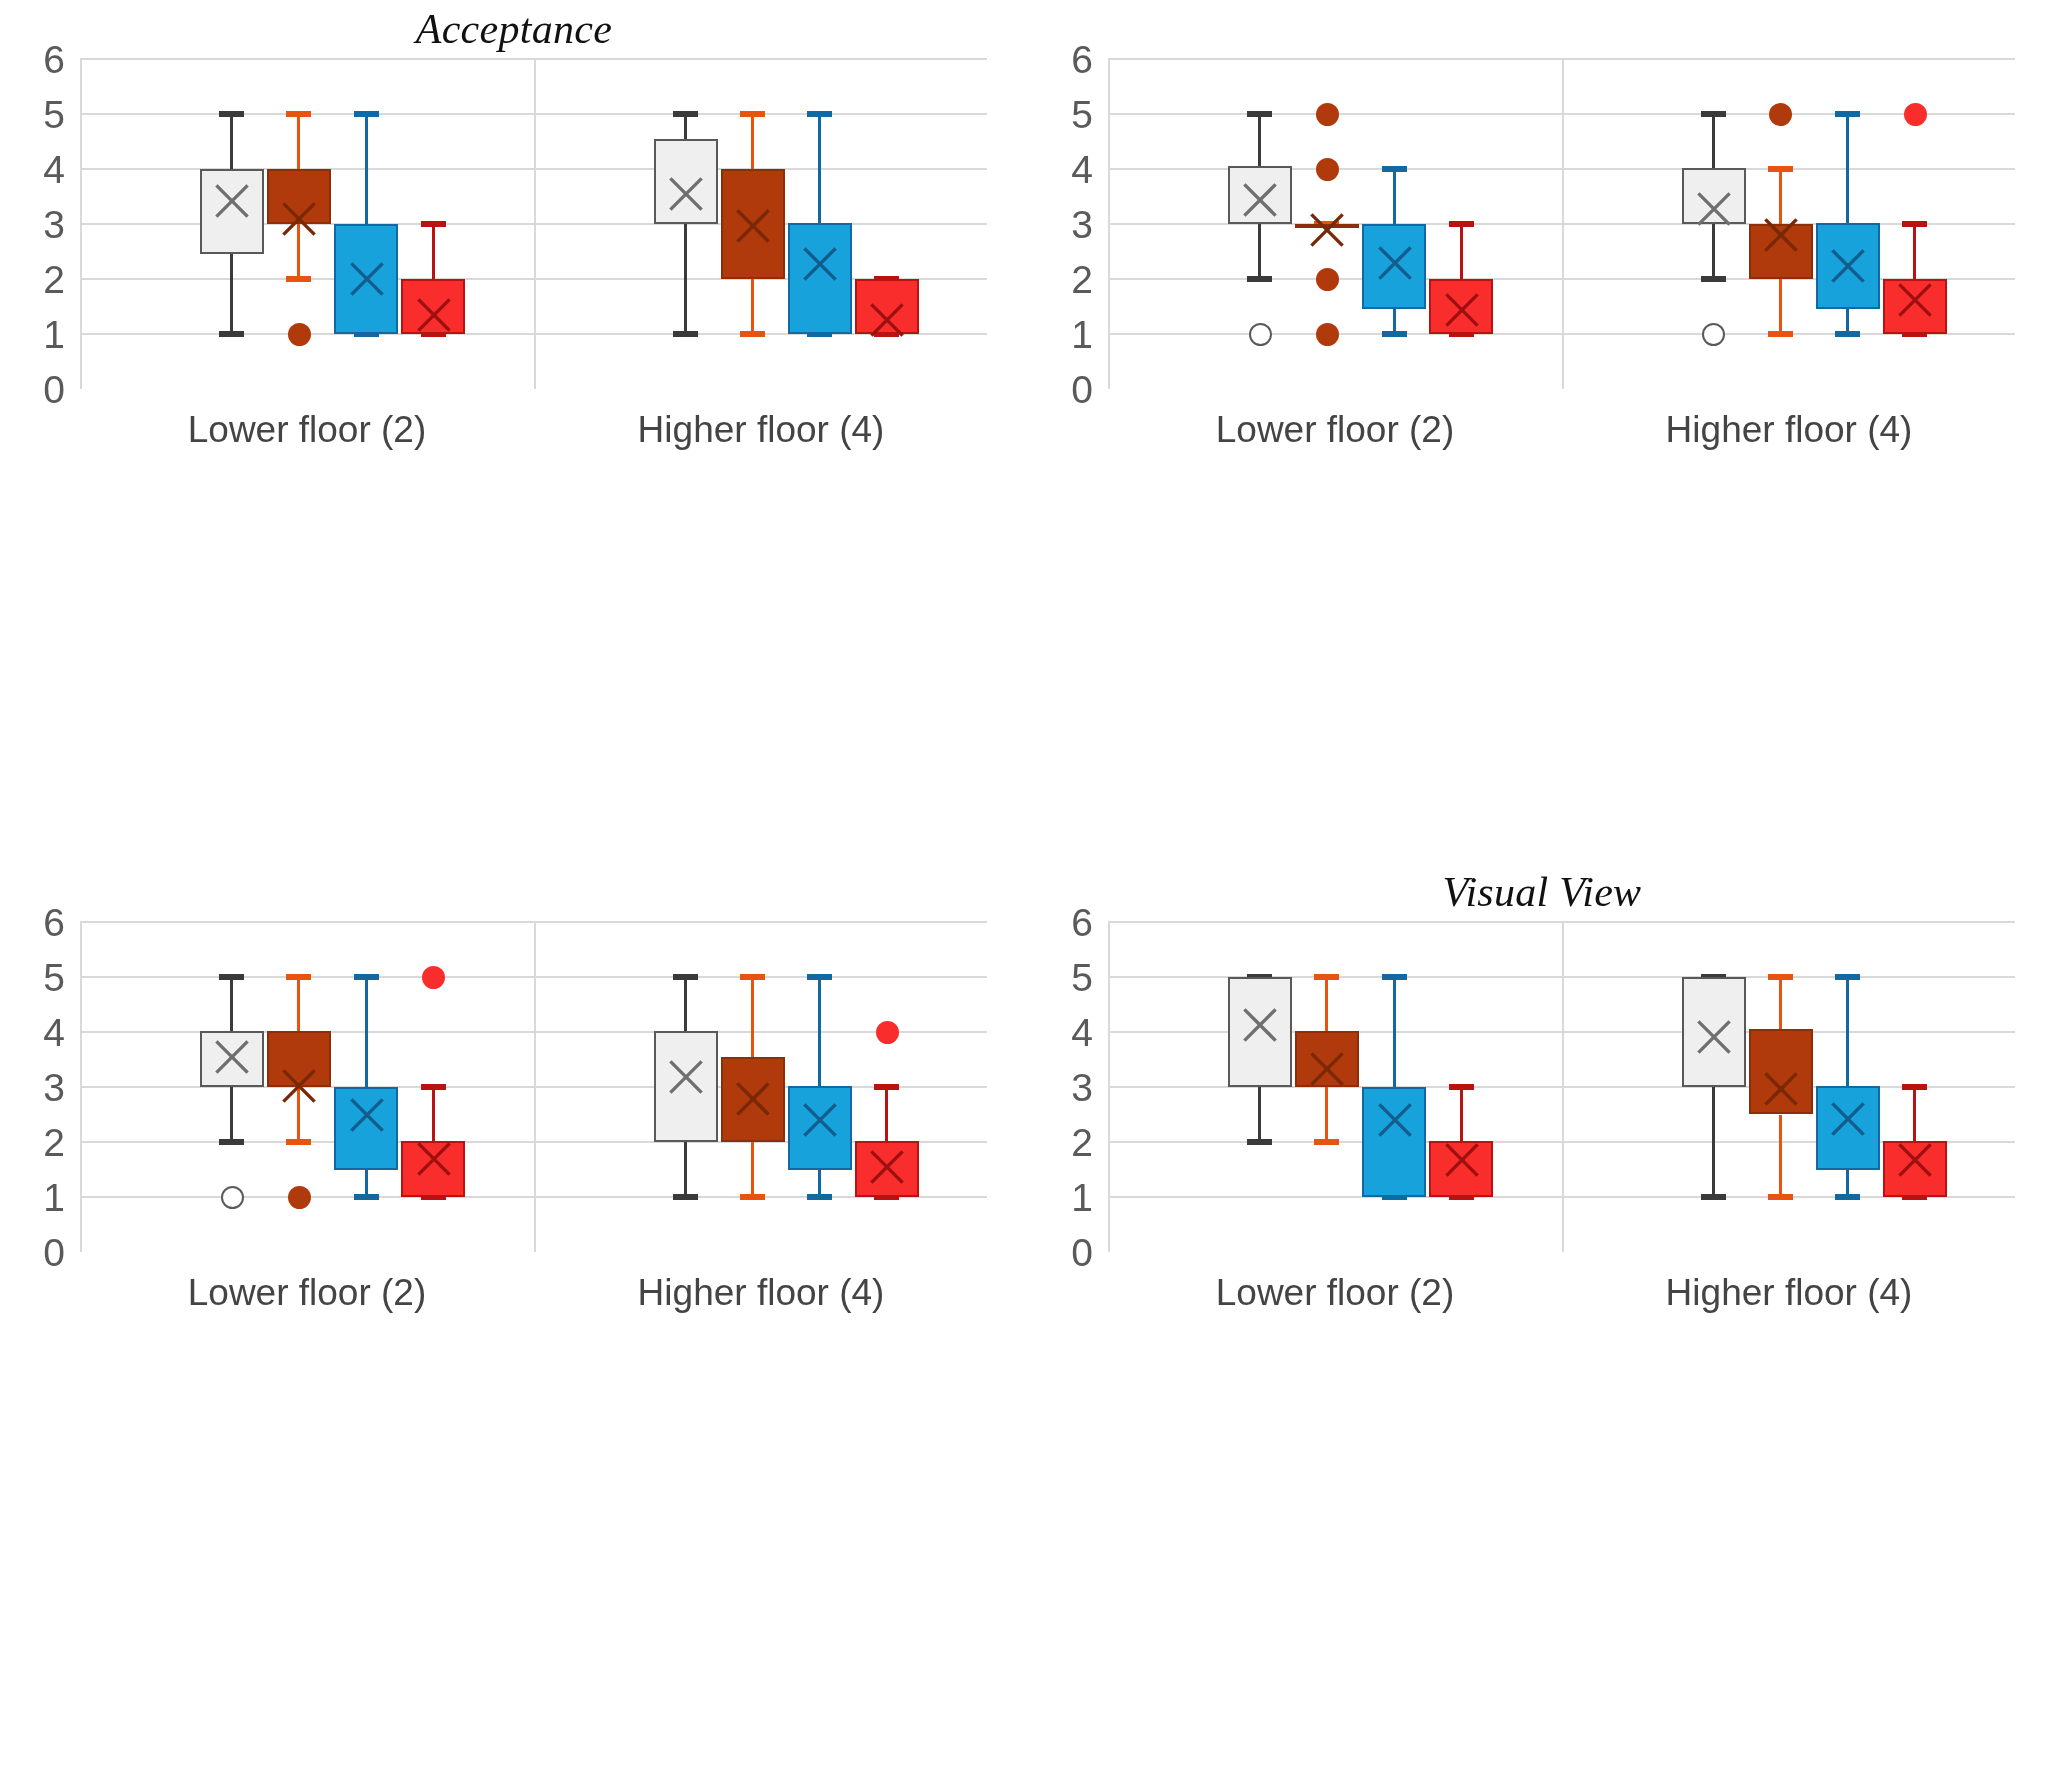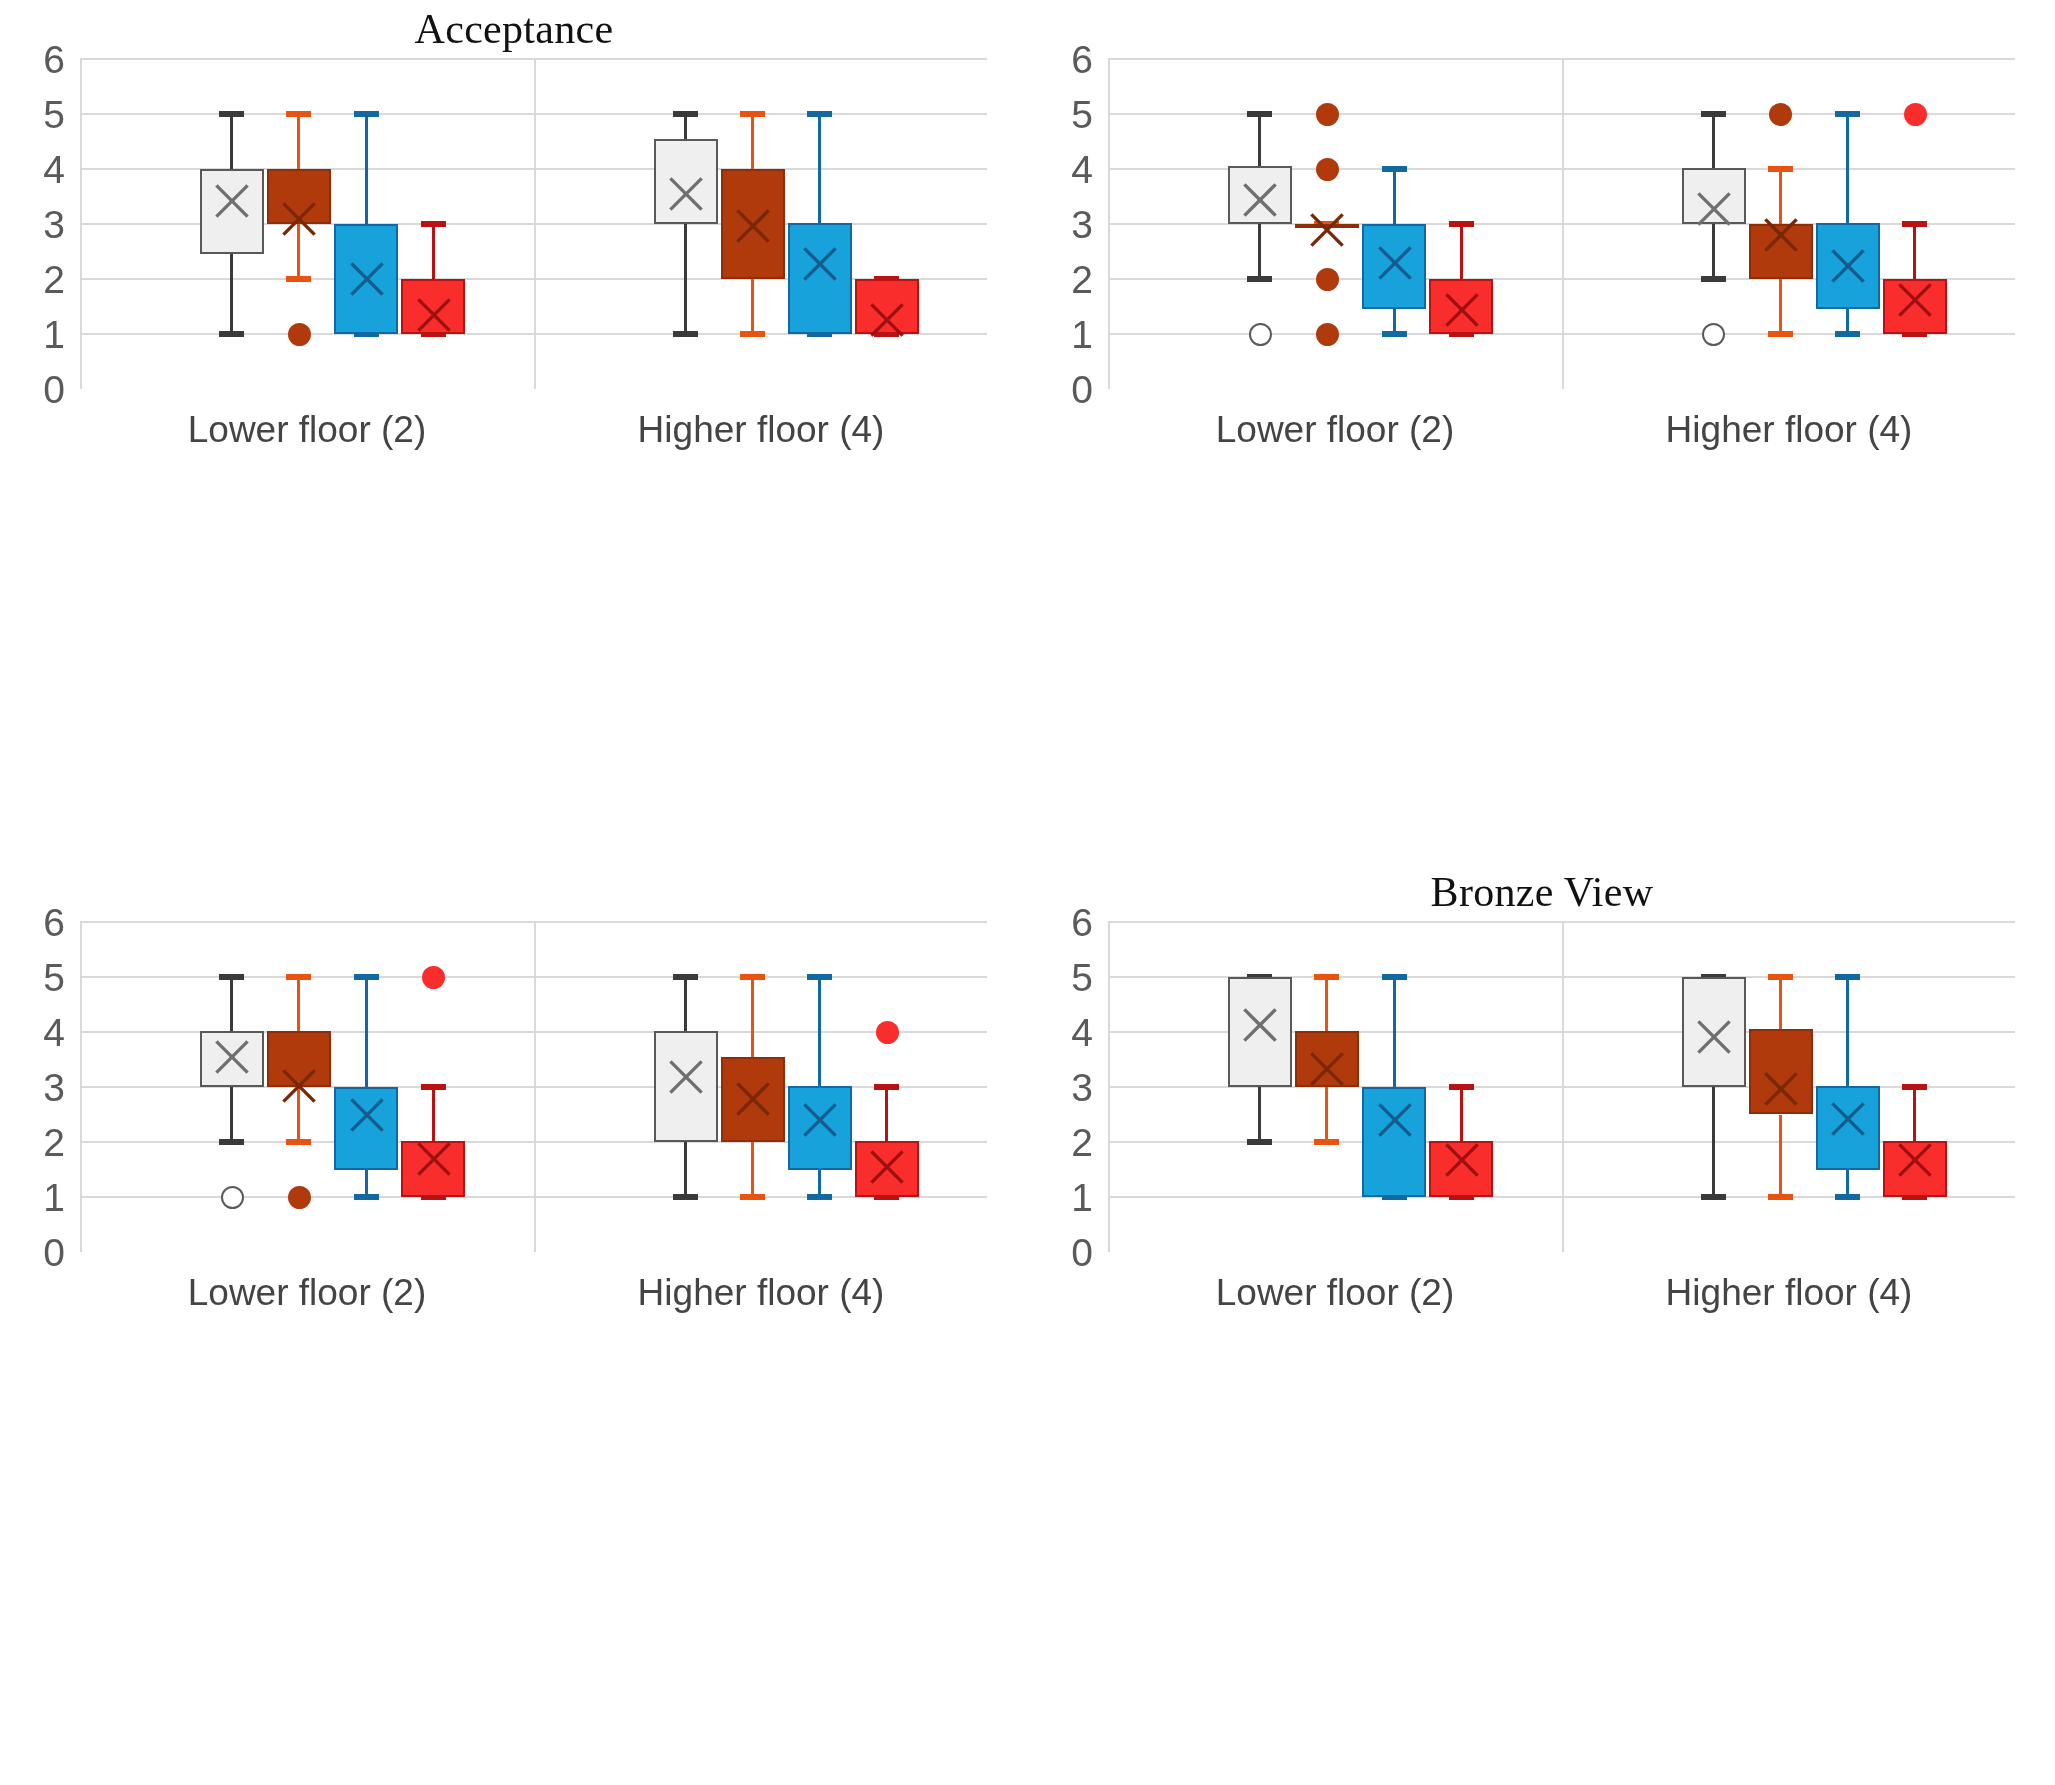--- a/index.html
+++ b/index.html
@@ -4,21 +4,21 @@
 <style>
   html,body{margin:0;padding:0;background:#ffffff;}
   body{width:2056px;height:1785px;font-family:"Liberation Sans",sans-serif;position:relative;overflow:hidden;}
 
   .grid2{position:absolute;inset:0;}
 
   .panel{position:absolute;}
   .panel-title{
     position:absolute;left:0;right:0;top:0;text-align:center;
     font-family:"Liberation Serif",serif;
-    font-size:42px;color:#111111;letter-spacing:0.3px;white-space:nowrap;
+    font-size:42px;color:#111111;letter-spacing:0.3px;white-space:nowrap;font-style:italic;
   }
 
   .plotwrap{position:absolute;}
   .gridline{position:absolute;left:0;right:0;height:2px;background:#d9d9d9;}
   .gridline.top{background:#d0d0d0;}
   .plot-left-border{position:absolute;top:0;bottom:0;width:2px;background:#d9d9d9;}
   .plot-mid-border{position:absolute;top:0;bottom:0;width:2px;background:#d9d9d9;}
 
   .ytick{
     position:absolute;right:0;text-align:right;
@@ -432,21 +432,21 @@
               <line x1="51" y1="5" x2="5" y2="51" stroke="#9E1010" stroke-width="5"></line>
             </svg>
           </div>
           <div class="outlier" style="left: 796px; top: 99px; width: 23px; height: 23px; background: rgb(250, 45, 45); border: 2.7px solid rgb(250, 45, 45);"></div>
         </div>
       </div>
       <div class="xtick" style="left: 80px; width: 454px; top: 409px;">Lower floor (2)</div>
       <div class="xtick" style="left: 534px; width: 454px; top: 409px;">Higher floor (4)</div>
     </div>
     <div class="panel" style="left: 1028px; top: 863px; width: 1028px; height: 844px;">
-      <div class="panel-title" style="top: 5.4px;">Bronze View</div>
+      <div class="panel-title" style="top: 5.4px;">Visual View</div>
       <div class="plotwrap" style="left: 80px; top: 59px; width: 907px; height: 330px;">
         <div class="ytick" style="top: 330px; width: 64px; right: 922px;">0</div>
         <div class="gridline" style="top: 274px; background: rgb(217, 217, 217);"></div>
         <div class="ytick" style="top: 275px; width: 64px; right: 922px;">1</div>
         <div class="gridline" style="top: 219px; background: rgb(217, 217, 217);"></div>
         <div class="ytick" style="top: 220px; width: 64px; right: 922px;">2</div>
         <div class="gridline" style="top: 164px; background: rgb(217, 217, 217);"></div>
         <div class="ytick" style="top: 165px; width: 64px; right: 922px;">3</div>
         <div class="gridline" style="top: 109px; background: rgb(217, 217, 217);"></div>
         <div class="ytick" style="top: 110px; width: 64px; right: 922px;">4</div>

